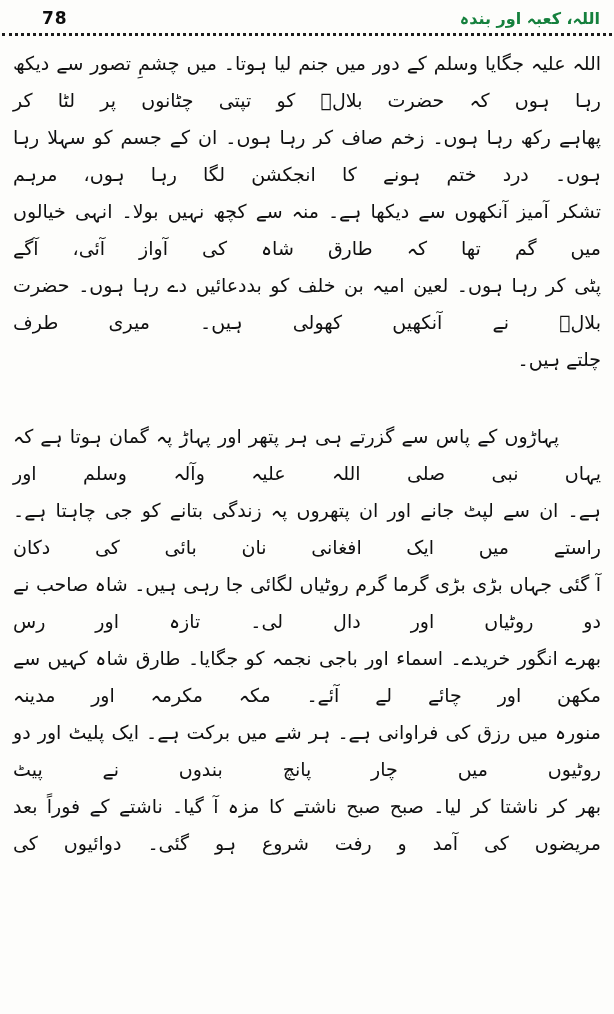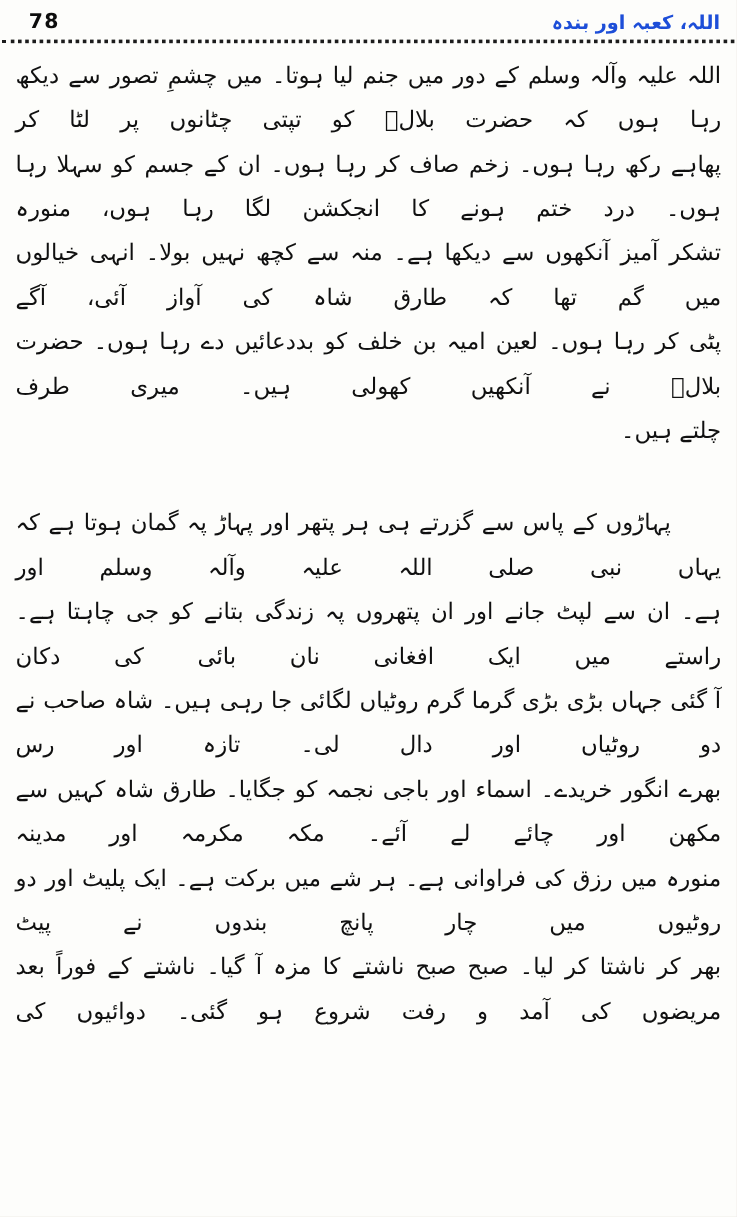--- a/index.html
+++ b/index.html
@@ -16,34 +16,34 @@
     color: #111;
     font-family: "DejaVu Sans", sans-serif;
     overflow: hidden;
     box-sizing: border-box;
   }
   .header {
     display: flex;
     flex-direction: row;
     justify-content: space-between;
     align-items: flex-end;
-    padding: 8px 14px 3px 24px;
+    padding: 8px 14px 3px 42px;
   }
   .page-number {
     font-family: "DejaVu Sans", sans-serif;
     font-weight: bold;
     font-size: 17px;
     letter-spacing: 1px;
     color: #0d0d0d;
   }
   .book-title {
     direction: rtl;
     font-size: 16px;
     font-weight: bold;
-    color: #1d4ed8;
+    color: #15803d;
     padding-left: 4px;
   }
   .dotted-rule {
     height: 0;
     border-bottom: 3px dotted #1c1c1c;
     margin: 2px 2px 0 2px;
   }
   .text-block {
     direction: rtl;
     padding: 9px 13px 0 13px;
@@ -73,22 +73,22 @@
   <div class="header">
     <span class="page-number">78</span>
     <span class="book-title">اللہ، کعبہ اور بندہ</span>
   </div>
 
   <div class="dotted-rule"></div>
 
   <div class="text-block">
 
     <div>
-      <div class="text-line">اللہ علیہ وآلہ وسلم کے دور میں جنم لیا ہوتا۔ میں چشمِ تصور سے دیکھ رہا ہوں کہ حضرت بلالؓ کو تپتی چٹانوں پر لٹا کر</div>
-      <div class="text-line">پھاہے رکھ رہا ہوں۔ زخم صاف کر رہا ہوں۔ ان کے جسم کو سہلا رہا ہوں۔ درد ختم ہونے کا انجکشن لگا رہا ہوں، منورہ</div>
+      <div class="text-line">اللہ علیہ جگایا وسلم کے دور میں جنم لیا ہوتا۔ میں چشمِ تصور سے دیکھ رہا ہوں کہ حضرت بلالؓ کو تپتی چٹانوں پر لٹا کر</div>
+      <div class="text-line">پھاہے رکھ رہا ہوں۔ زخم صاف کر رہا ہوں۔ ان کے جسم کو سہلا رہا ہوں۔ درد ختم ہونے کا انجکشن لگا رہا ہوں، مرہم</div>
       <div class="text-line">تشکر آمیز آنکھوں سے دیکھا ہے۔ منہ سے کچھ نہیں بولا۔ انہی خیالوں میں گم تھا کہ طارق شاہ کی آواز آئی، آگے</div>
       <div class="text-line">پٹی کر رہا ہوں۔ لعین امیہ بن خلف کو بددعائیں دے رہا ہوں۔ حضرت بلالؓ نے آنکھیں کھولی ہیں۔ میری طرف</div>
       <div class="text-line para-end">چلتے ہیں۔</div>
     </div>
 
     <div>
       <div class="text-line first-indent">پہاڑوں کے پاس سے گزرتے ہی ہر پتھر اور پہاڑ پہ گمان ہوتا ہے کہ یہاں نبی صلی اللہ علیہ وآلہ وسلم اور</div>
       <div class="text-line">ہے۔ ان سے لپٹ جانے اور ان پتھروں پہ زندگی بتانے کو جی چاہتا ہے۔ راستے میں ایک افغانی نان بائی کی دکان</div>
       <div class="text-line">آ گئی جہاں بڑی بڑی گرما گرم روٹیاں لگائی جا رہی ہیں۔ شاہ صاحب نے دو روٹیاں اور دال لی۔ تازہ اور رس</div>
       <div class="text-line">بھرے انگور خریدے۔ اسماء اور باجی نجمہ کو جگایا۔ طارق شاہ کہیں سے مکھن اور چائے لے آئے۔ مکہ مکرمہ اور مدینہ</div>

